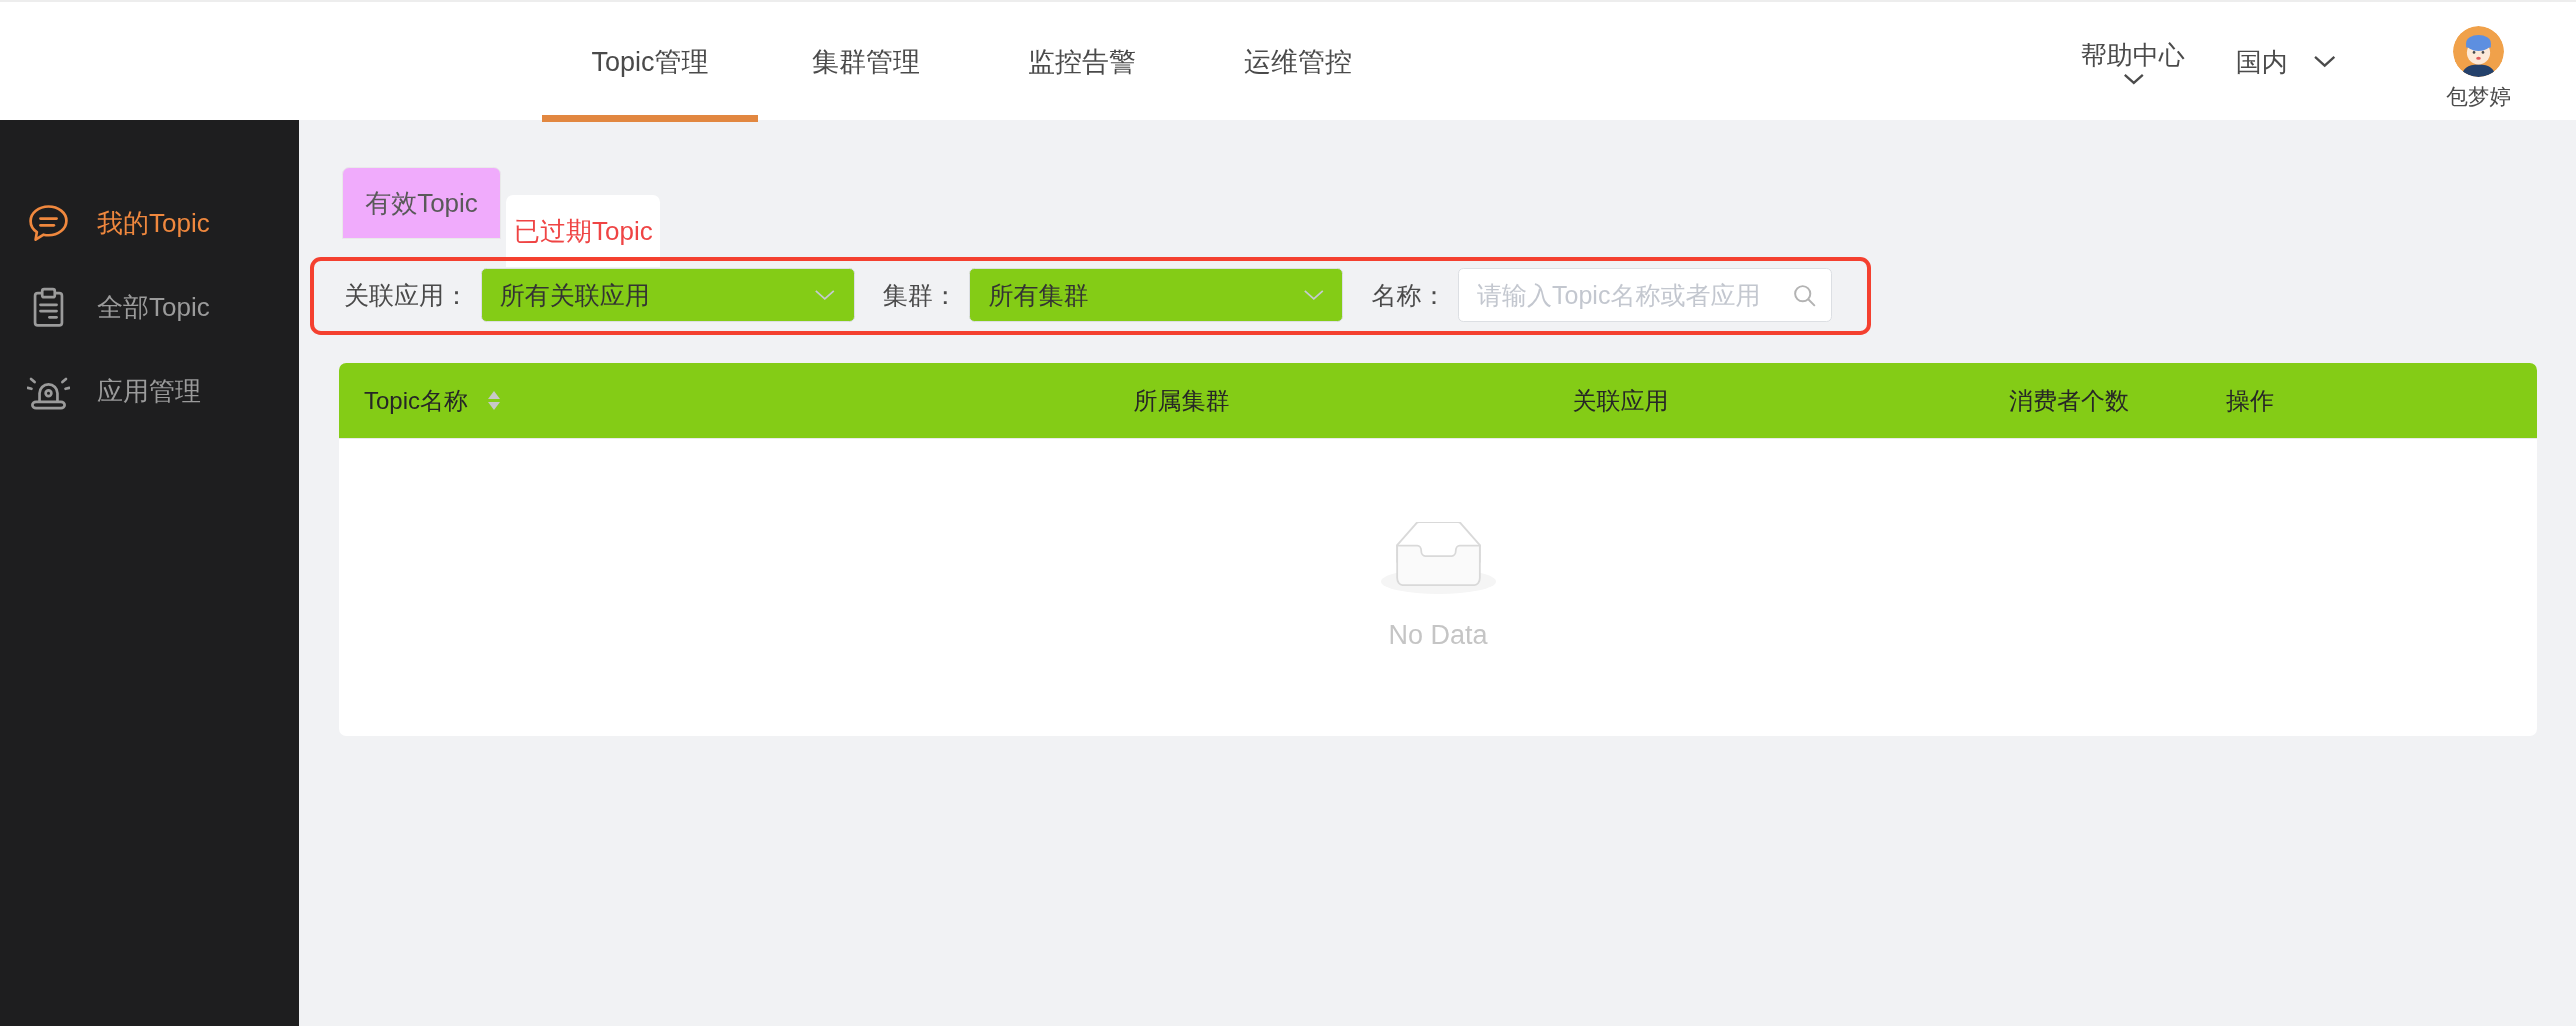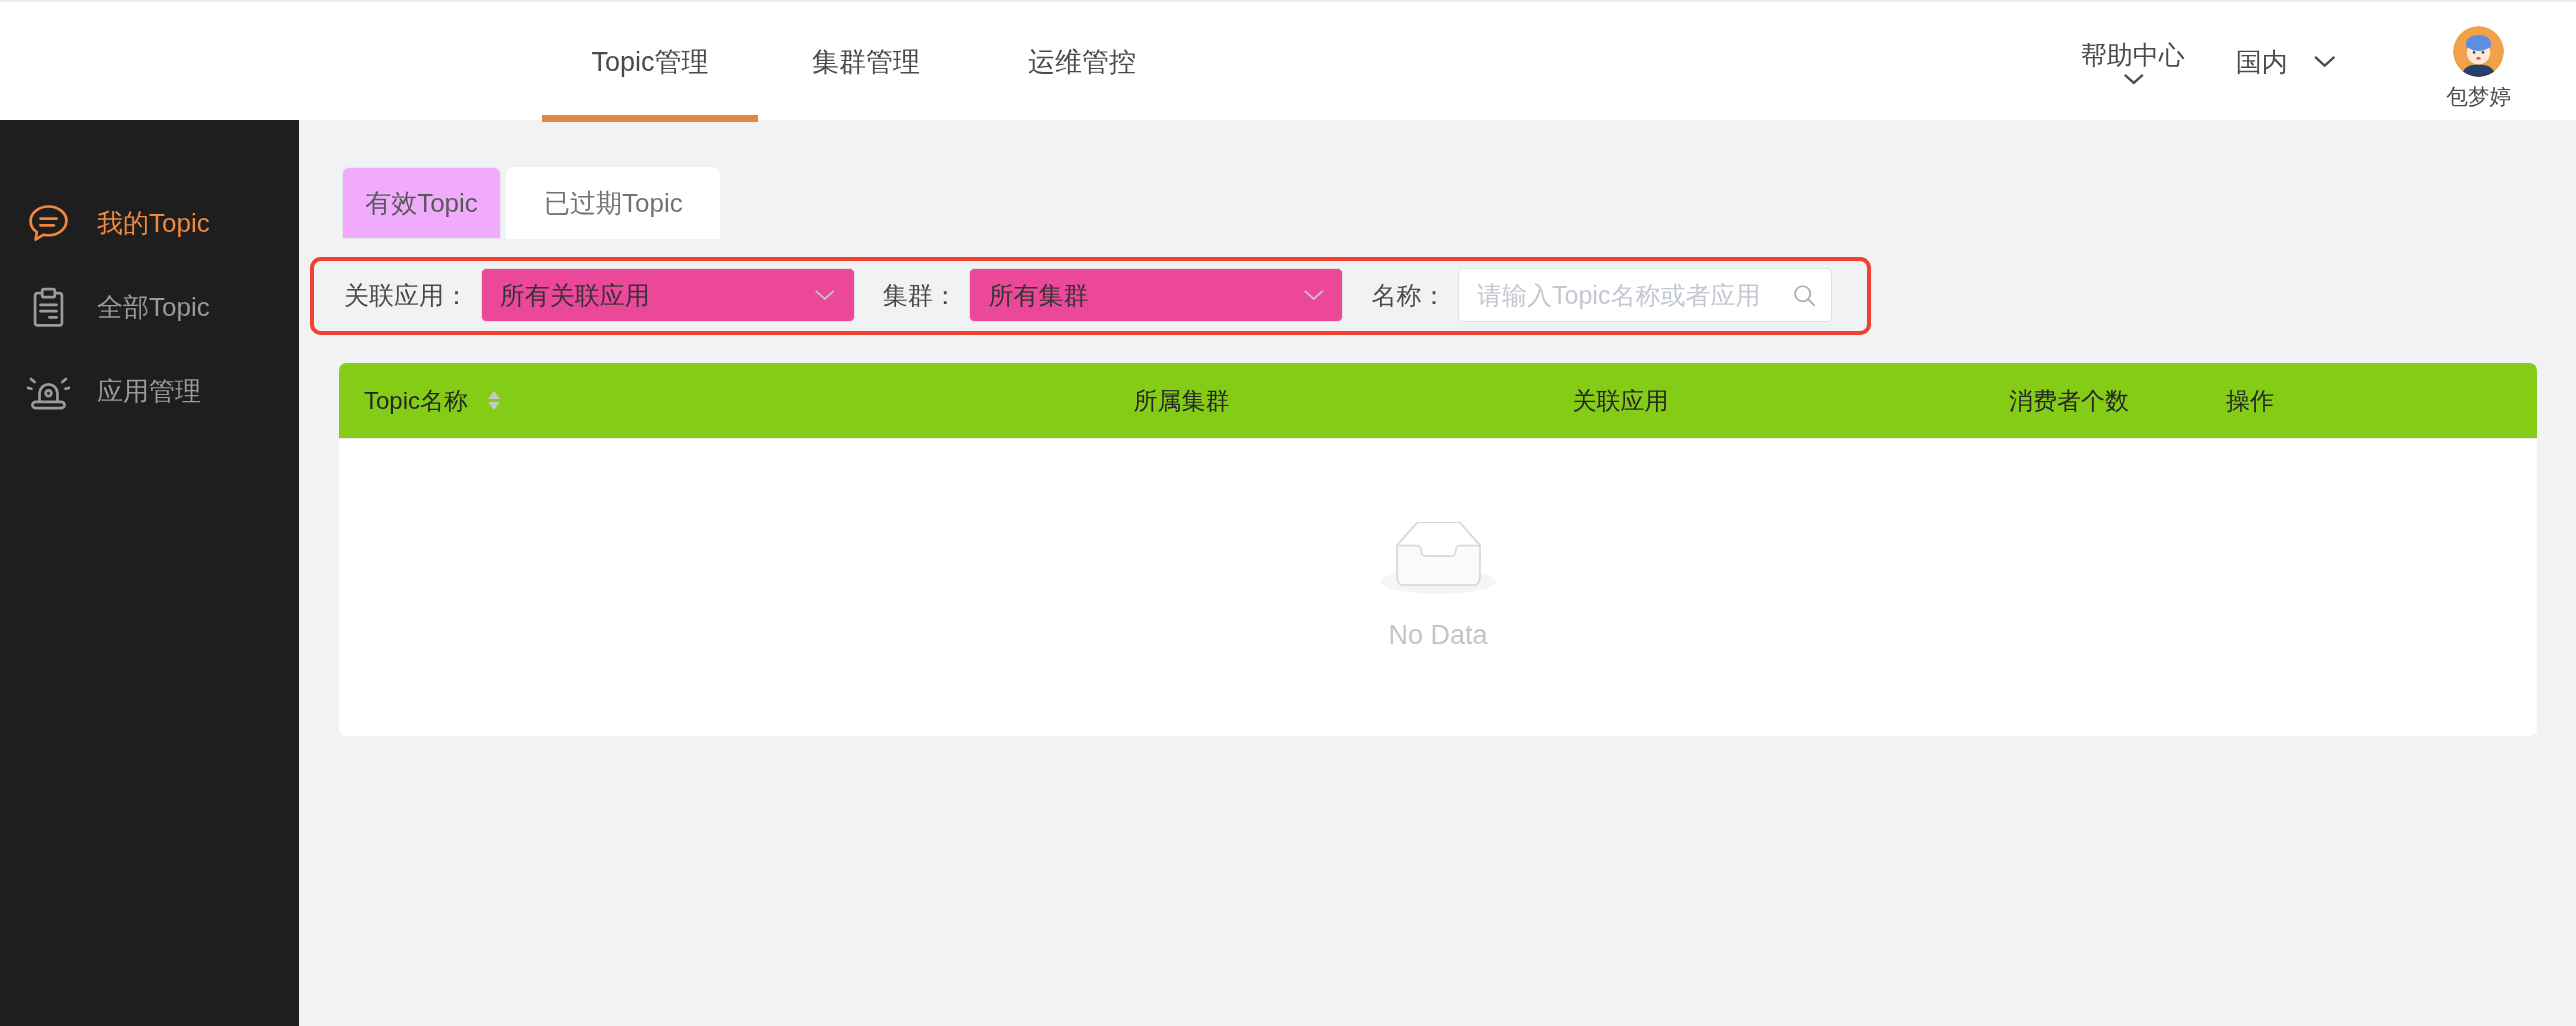--- a/index.html
+++ b/index.html
@@ -52,27 +52,27 @@
 
   
   .main { position:absolute; left:299px; top:120px; width:2277px; height:907px; }
 
   .tabs { position:absolute; left:43px; top:47px; display:flex; }
   .tab {
     height:72px; display:flex; align-items:center; justify-content:center;
     border-radius:7.2px 7.2px 0 0; font-size:26px; cursor:pointer;
   }
   .tab.inactive { width:159px; background:#f0abfc; border:0.9px solid #e9e9e9; color:#595959; }
-  .tab.active { width:214px; background:#fff; color:#737373; margin-left:5.4px; }
+  .tab.active { width:154px; background:#fff; color:#ef4444; margin-left:5.4px;margin-top:28px; }
 
   .filter-row { position:absolute; left:45px; top:148px; height:54px; display:flex; align-items:center; }
   .filter-label { font-size:25px; color:#4a4a4a; margin-right:11.7px; white-space:nowrap;text-align:right; }
   .filter-label.gap { margin-left:28px; }
   .select-box {
-    width:374px; height:54px; background:#ec4899; border:1.8px solid #dcdfe3; border-radius:5.4px;
+    width:374px; height:54px; background:#84cc16; border:1.8px solid #dcdfe3; border-radius:5.4px;
     display:flex; align-items:center; justify-content:space-between; padding:0 18px;
     font-size:25px; color:#333; cursor:pointer;
   }
   .search-box {
     width:374px; height:54px; background:#fff; border:1.8px solid #dcdfe3; border-radius:5.4px;
     display:flex; align-items:center; padding:0 14.4px 0 18px;
   }
   .search-box input {
     flex:1; border:none; outline:none; font-size:25px; color:#333; background:transparent;
     font-family:"Liberation Sans","DejaVu Sans",sans-serif; min-width:0;
@@ -112,20 +112,23 @@
 
 <div class="header">
 
   <div class="nav">
     <div class="nav-item active">
       <span>Topic管理</span>
       <div class="nav-underline"></div>
     </div>
     <div class="nav-item">
         <span>集群管理</span>
+      </div>
+    <div class="nav-item">
+        <span>监控告警</span>
       </div>
     <div class="nav-item">
         <span>运维管控</span>
       </div>
   </div>
 
   <div class="header-right">
     <div class="help-item">
       <span>帮助中心</span>
       <svg width="21.6" height="12.6" viewBox="0 0 24 14">

